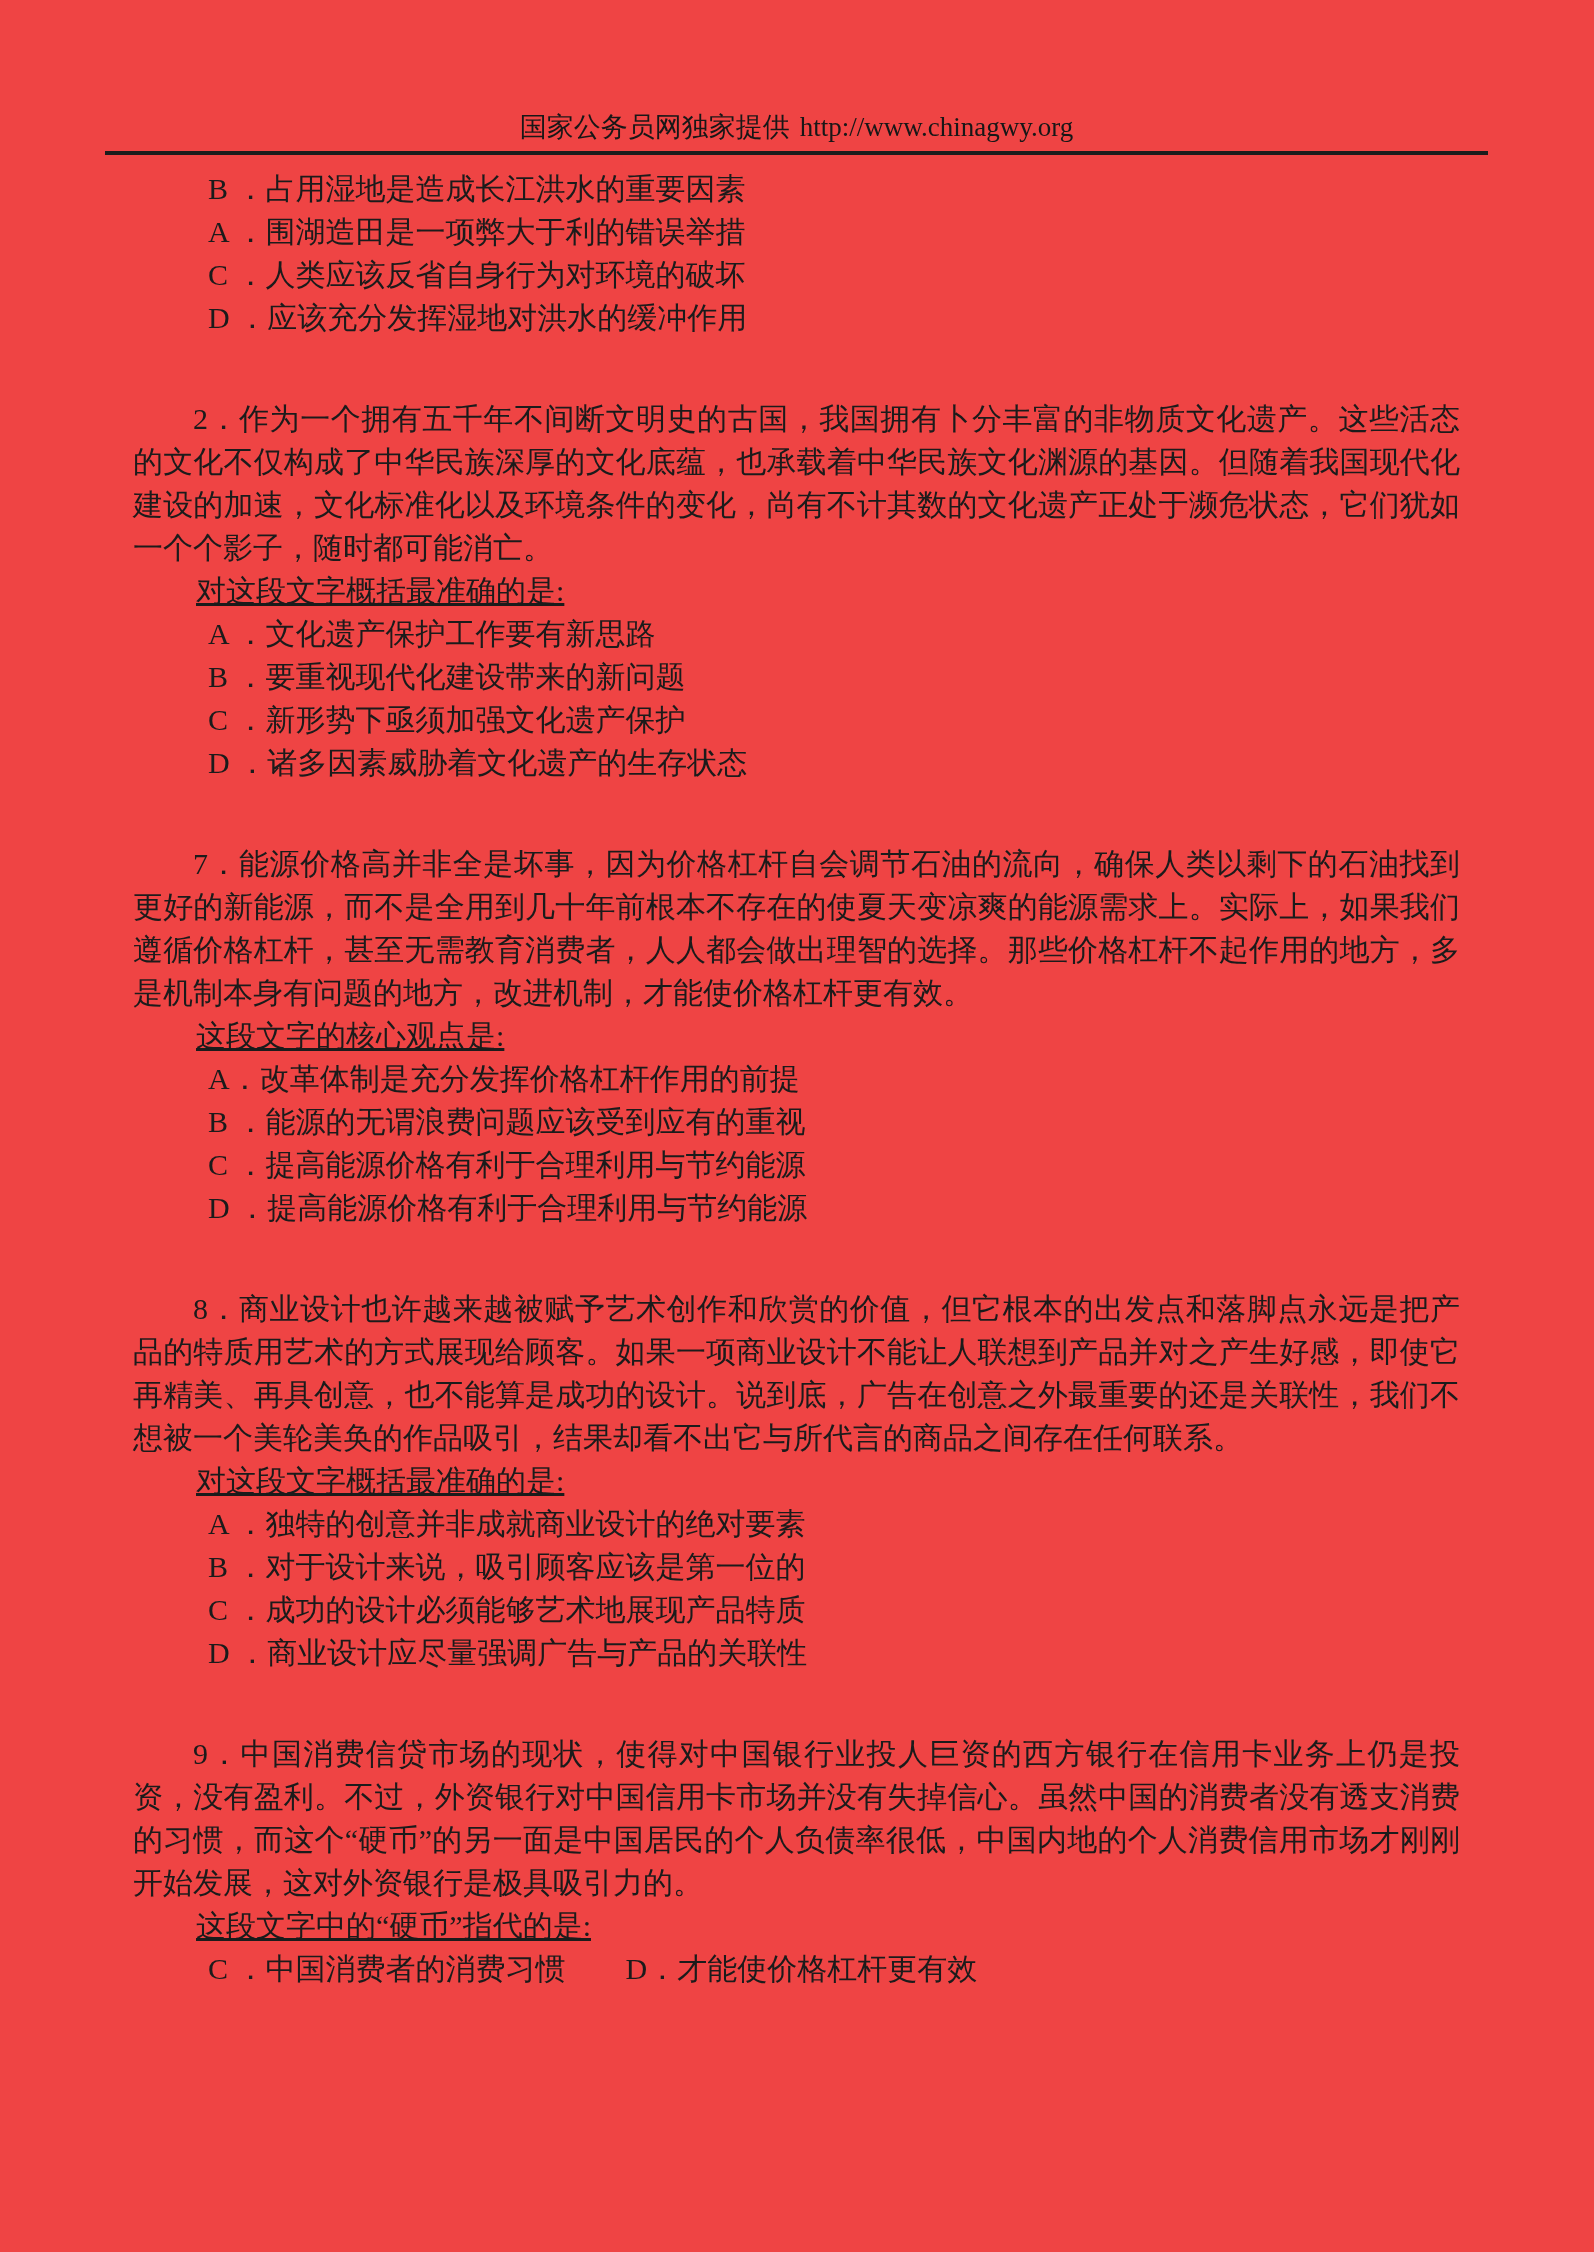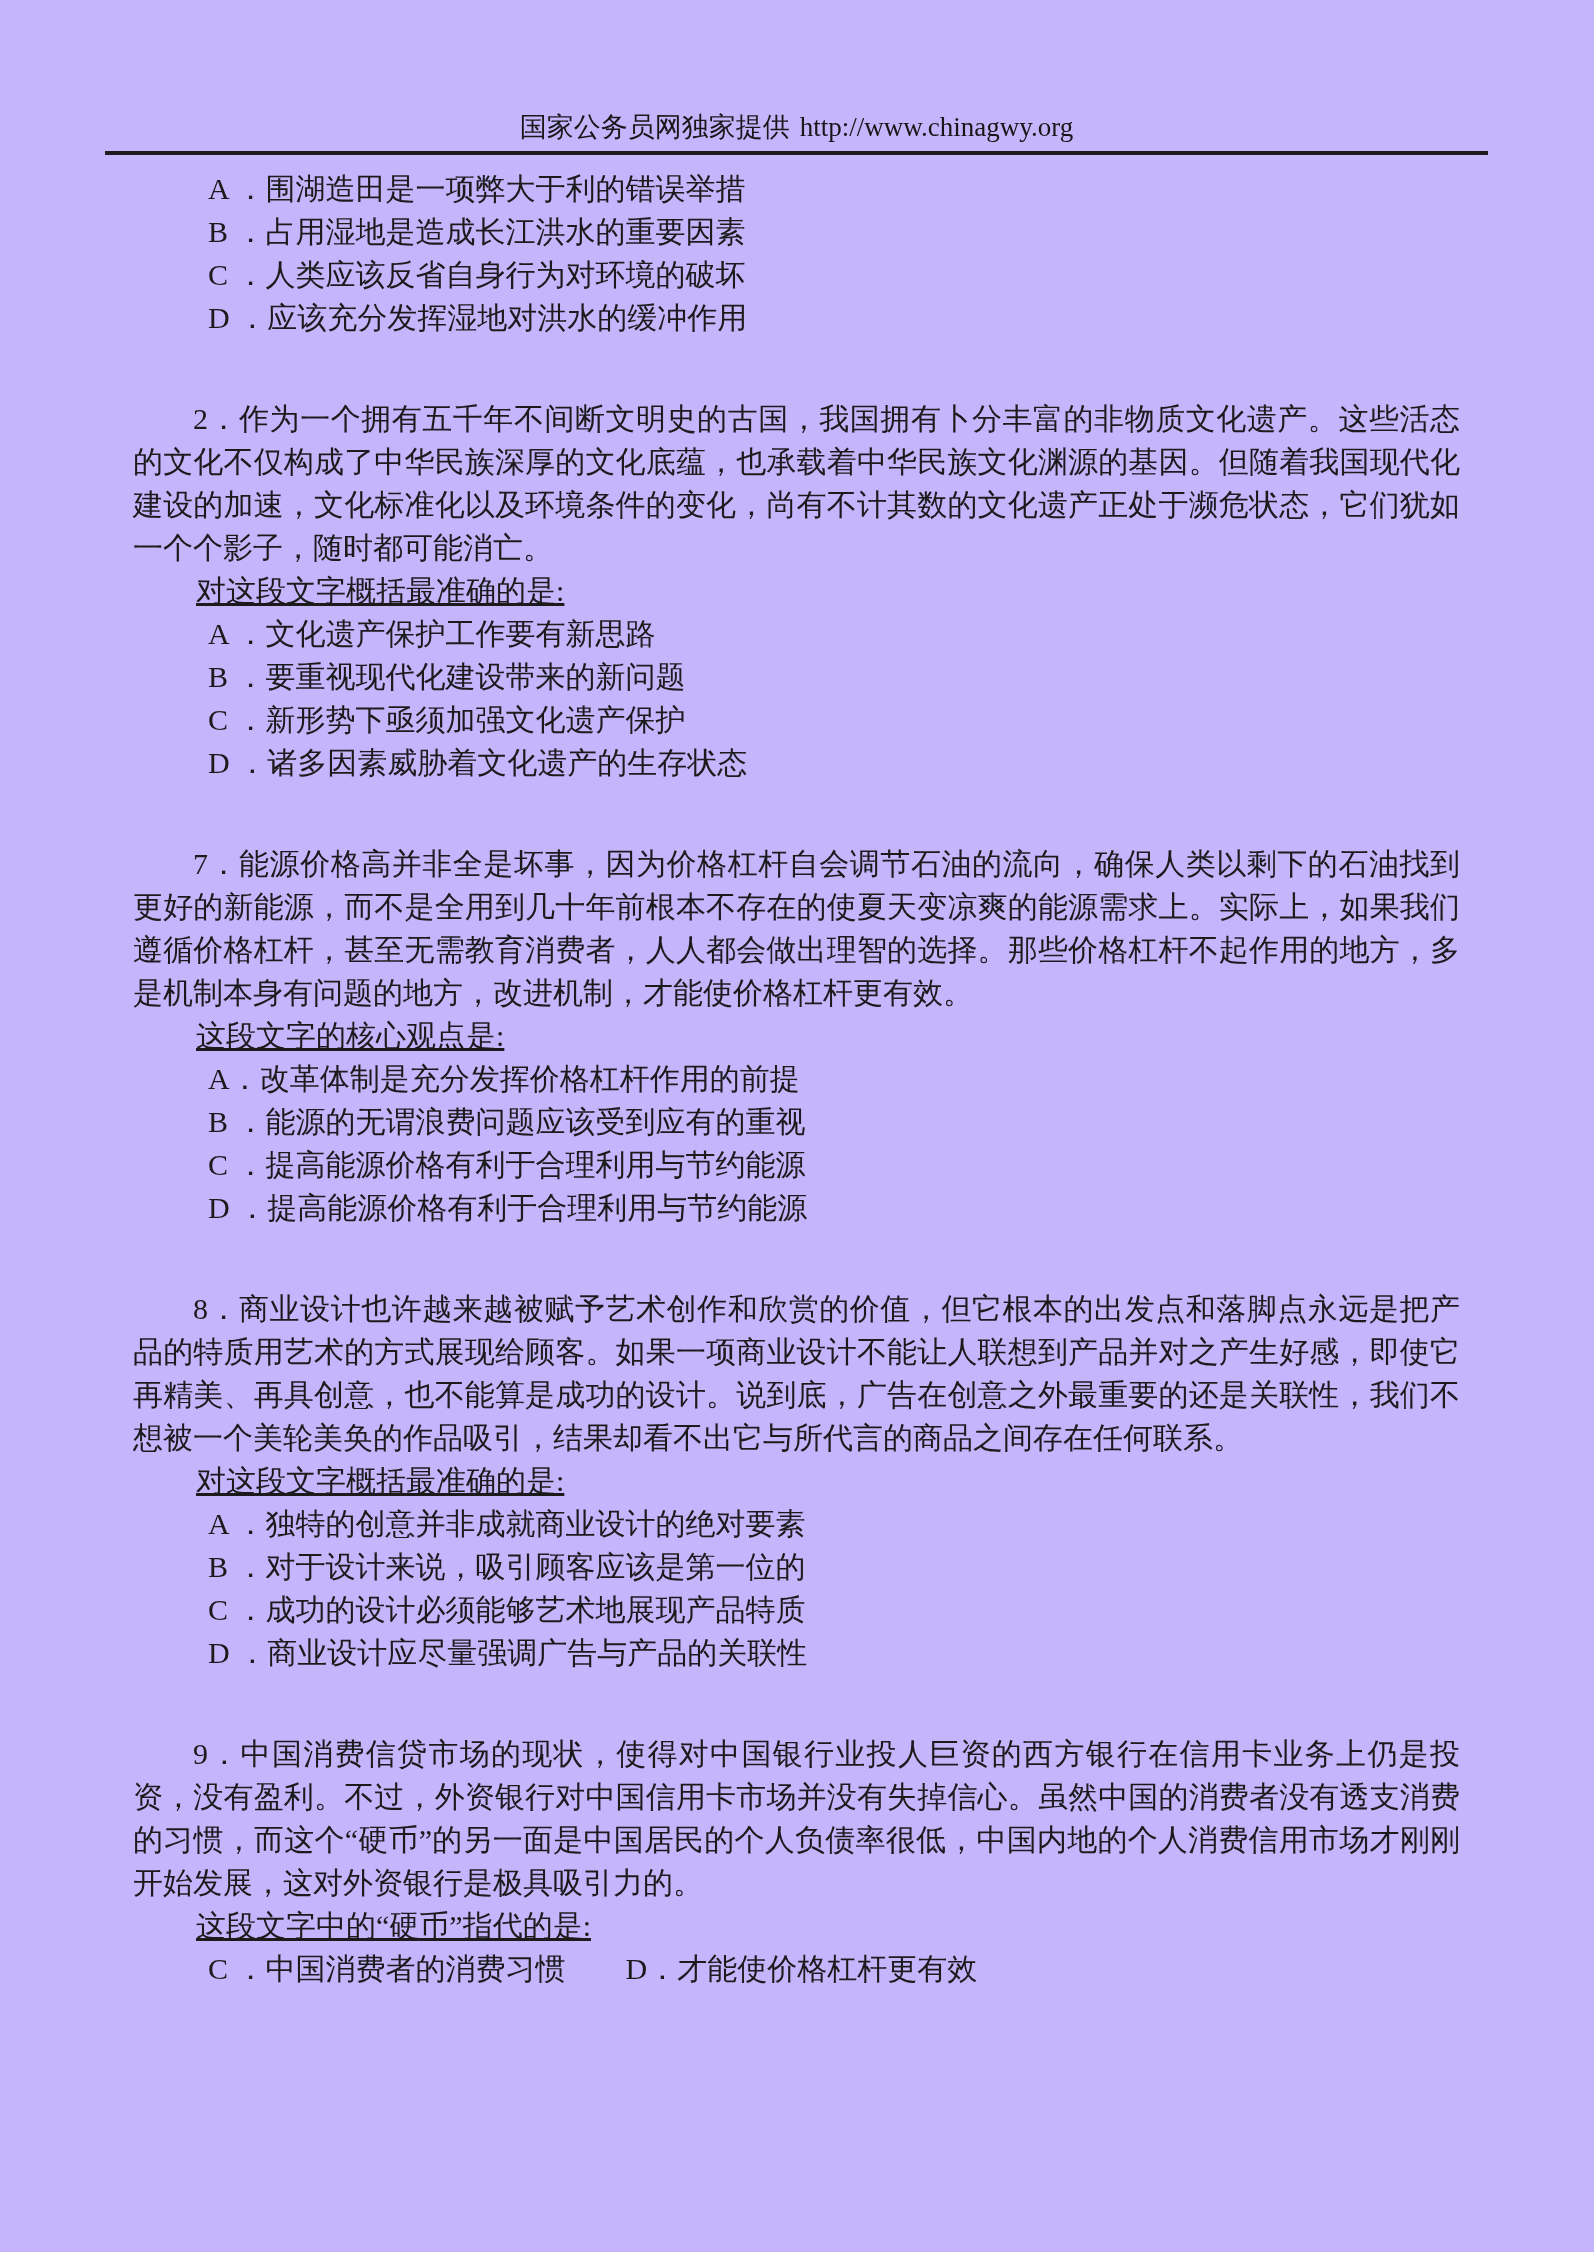--- a/index.html
+++ b/index.html
@@ -1,21 +1,21 @@
 <!DOCTYPE html>
 <html><head>
 <meta charset="utf-8">
 <style>
   html, body { margin: 0; padding: 0; background: #e9e9e9; }
   .page {
     position: relative;
     width: 1594px;
     height: 2252px;
     margin: 0 auto;
-    background: #c4b5fd;
+    background: #ef4444;
     box-sizing: border-box;
     padding: 112px 134px 0 133px;
     font-family: "Liberation Serif", "DejaVu Serif", serif;
     color: #1b1b1b;
     font-size: 30px;
     line-height: 43px;
     overflow: hidden;
   }
   .hdr {
     text-align: center;
@@ -47,22 +47,22 @@
 
 <div class="page">
 
   <header class="hdr">
     <span class="hdr-text">国家公务员网独家提供</span><span class="hdr-url">http://www.chinagwy.org</span>
   </header>
 
   <hr class="rule">
 
   <section class="qblock first">
+    <p class="opt">B ．占用湿地是造成长江洪水的重要因素</p>
     <p class="opt">A ．围湖造田是一项弊大于利的错误举措</p>
-    <p class="opt">B ．占用湿地是造成长江洪水的重要因素</p>
     <p class="opt">C ．人类应该反省自身行为对环境的破坏</p>
     <p class="opt">D ．应该充分发挥湿地对洪水的缓冲作用</p>
   </section>
 
   <section class="qblock">
     <p class="para">2．作为一个拥有五千年不间断文明史的古国，我国拥有卜分丰富的非物质文化遗产。这些活态的文化不仅构成了中华民族深厚的文化底蕴，也承载着中华民族文化渊源的基因。但随着我国现代化建设的加速，文化标准化以及环境条件的变化，尚有不计其数的文化遗产正处于濒危状态，它们犹如一个个影子，随时都可能消亡。</p>
     <p class="stem">对这段文字概括最准确的是:</p>
     <p class="opt">A ．文化遗产保护工作要有新思路</p>
     <p class="opt">B ．要重视现代化建设带来的新问题</p>
     <p class="opt">C ．新形势下亟须加强文化遗产保护</p>

